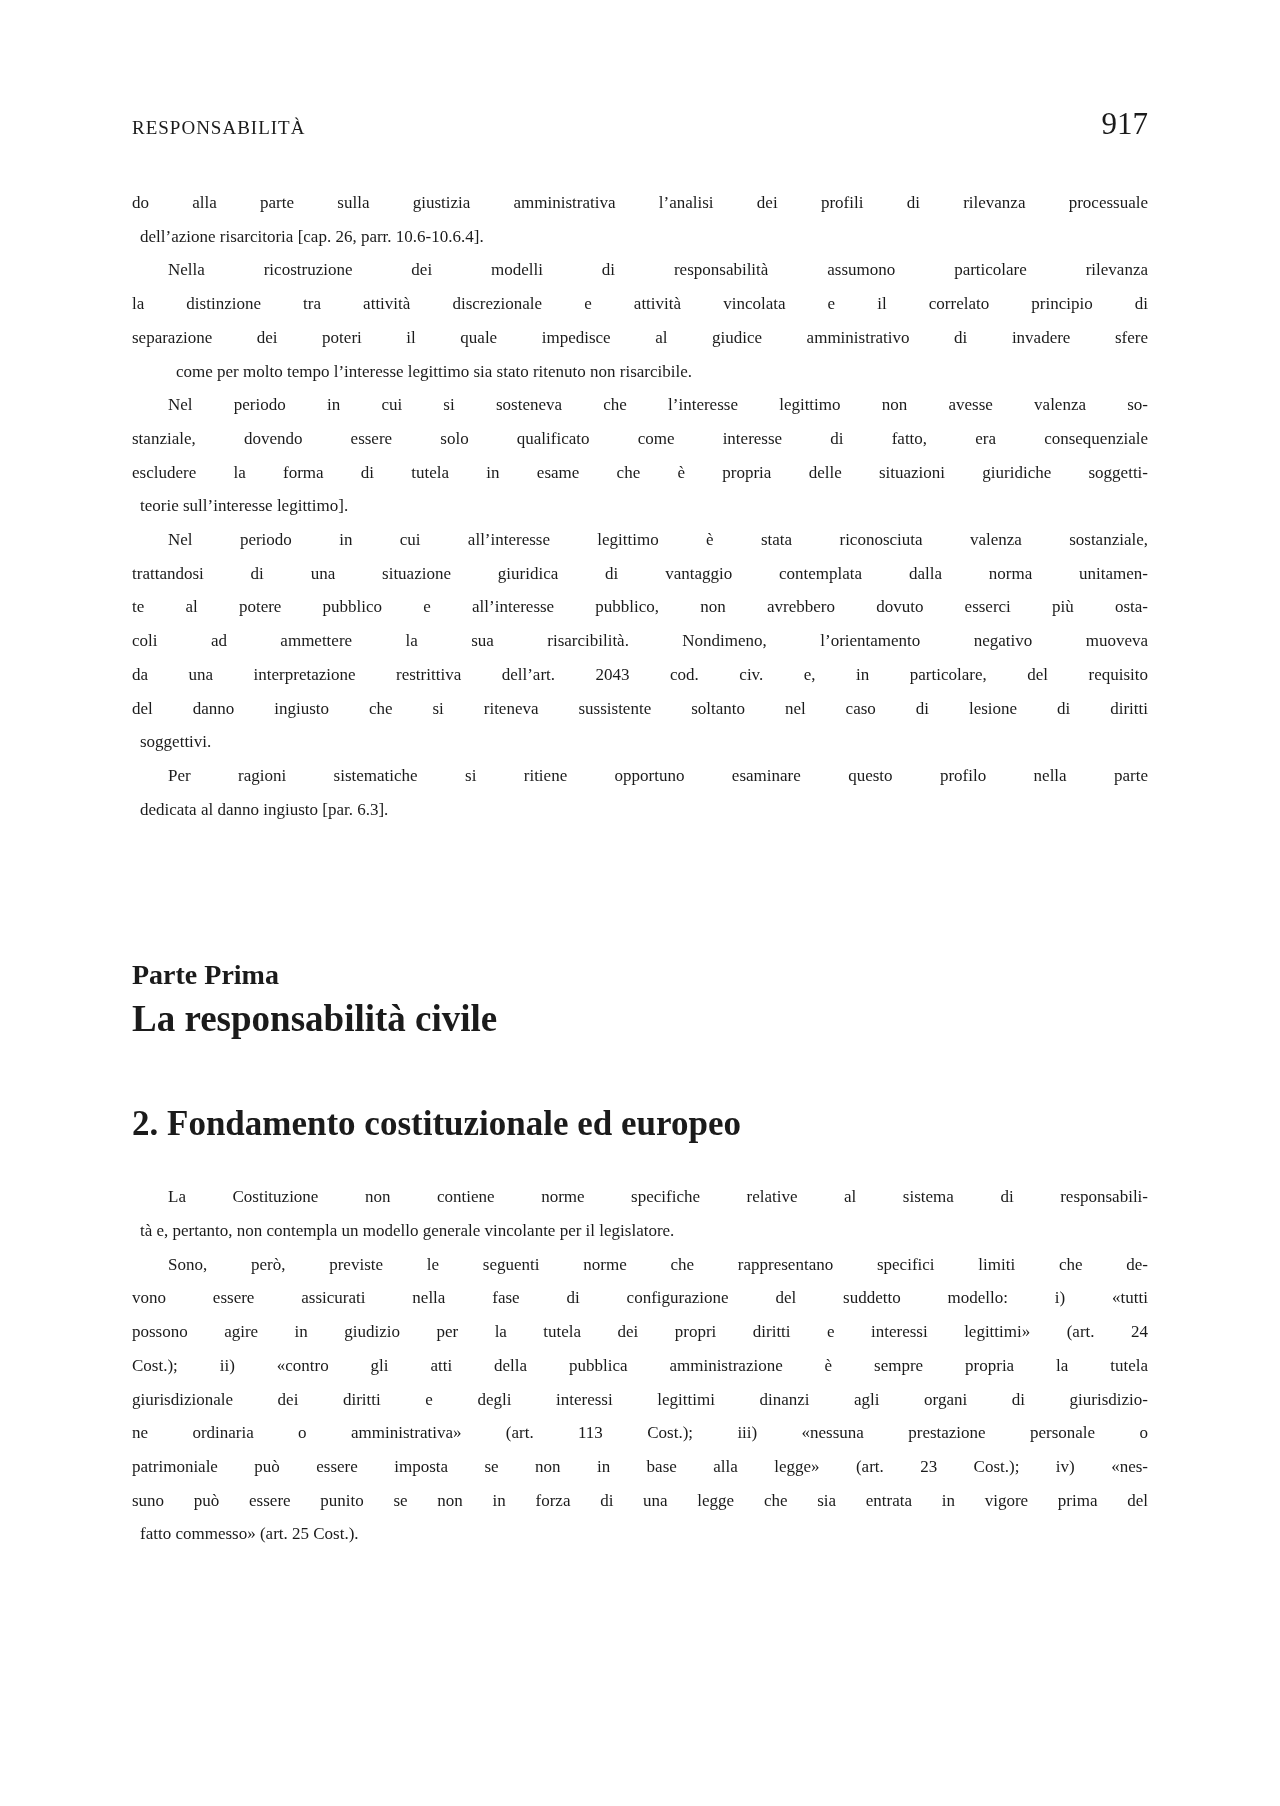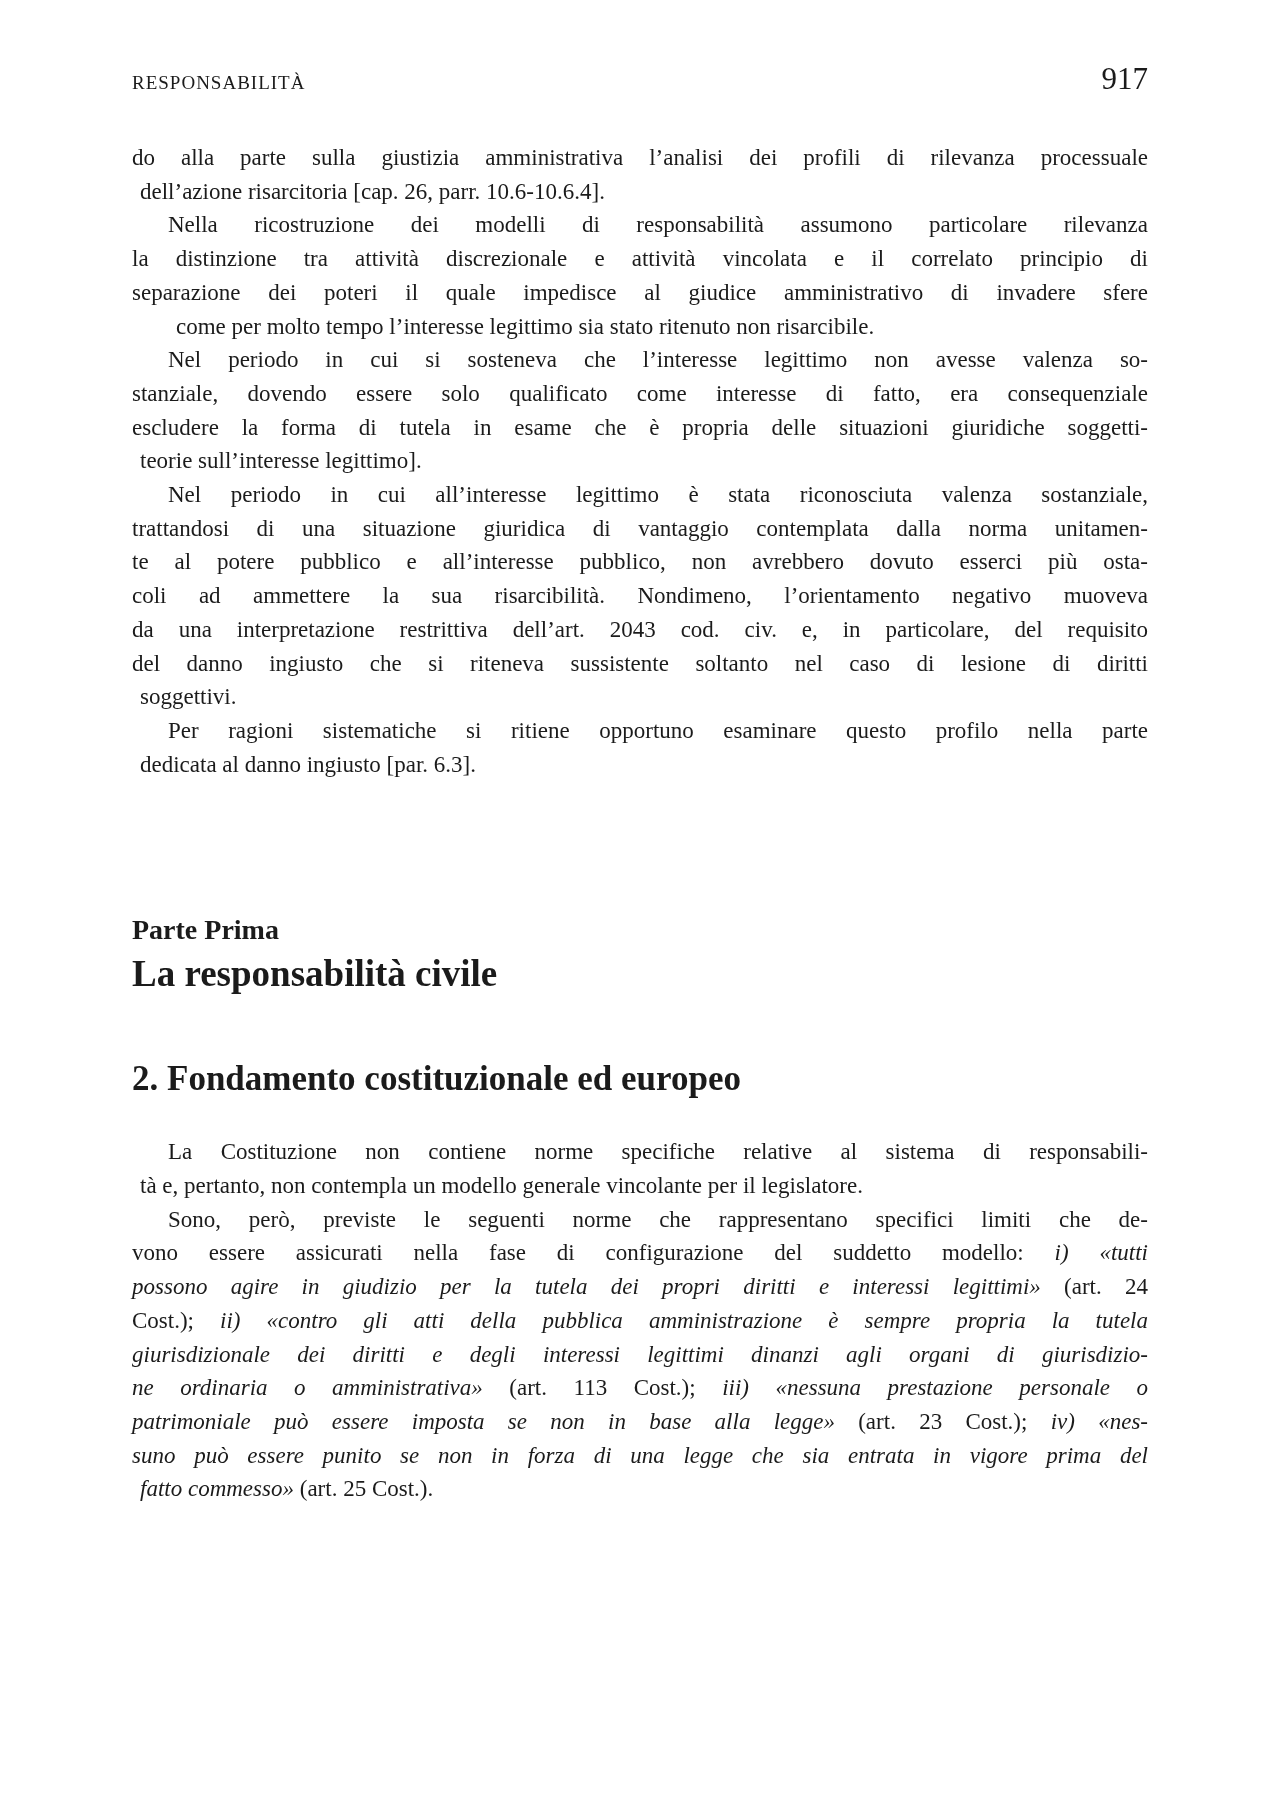--- a/index.html
+++ b/index.html
@@ -10,57 +10,57 @@
   }
   .page {
     position: relative;
     width: 1280px;
     height: 1664px;
     margin: 0 auto;
     background: #ffffff;
     color: #1b1b1b;
     font-family: "Liberation Serif", "DejaVu Serif", serif;
     box-sizing: border-box;
-    padding: 63px 132px 0 132px;
+    padding: 108px 132px 0 132px;
     overflow: hidden;
   }
   
   .header {
     display: flex;
     justify-content: space-between;
     align-items: baseline;
     margin-bottom: 47px;
   }
   .running-title {
     font-size: 19px;
     line-height: 1;
     letter-spacing: 1px;
   }
   .page-number {
     font-size: 31px;
     line-height: 1;
   }
   
   .body-block {
-    font-size: 23px;
+    font-size: 17px;
     line-height: 33.7px;
   }
   .para { margin: 0; }
   .line {
     text-align: justify;
     text-align-last: justify;
     -moz-text-align-last: justify;
   }
   .line.last {
     text-align-last: left;
     margin-left: 8px;
     -moz-text-align-last: left;
   }
   .para.indent .line:first-child { text-indent: 36px; }
-  .it { font-style: italic; }
+  .it { }
   
   .part-block { margin-top: 132px; }
   .kicker {
     font-weight: bold;
     font-size: 28px;
     line-height: 34px;
   }
   .part-title {
     font-weight: bold;
     font-size: 37px;

